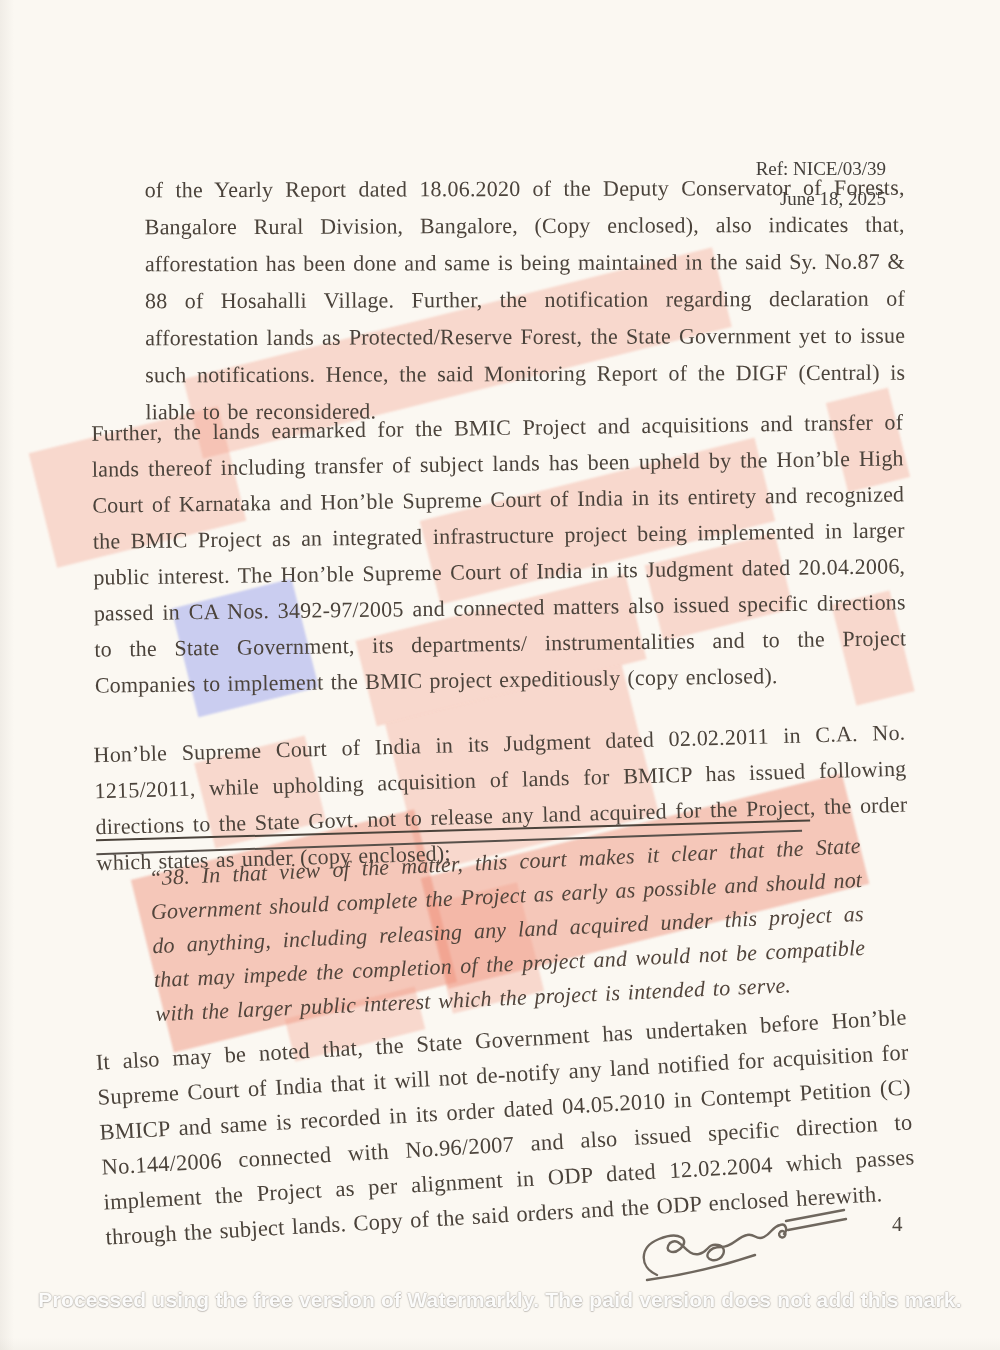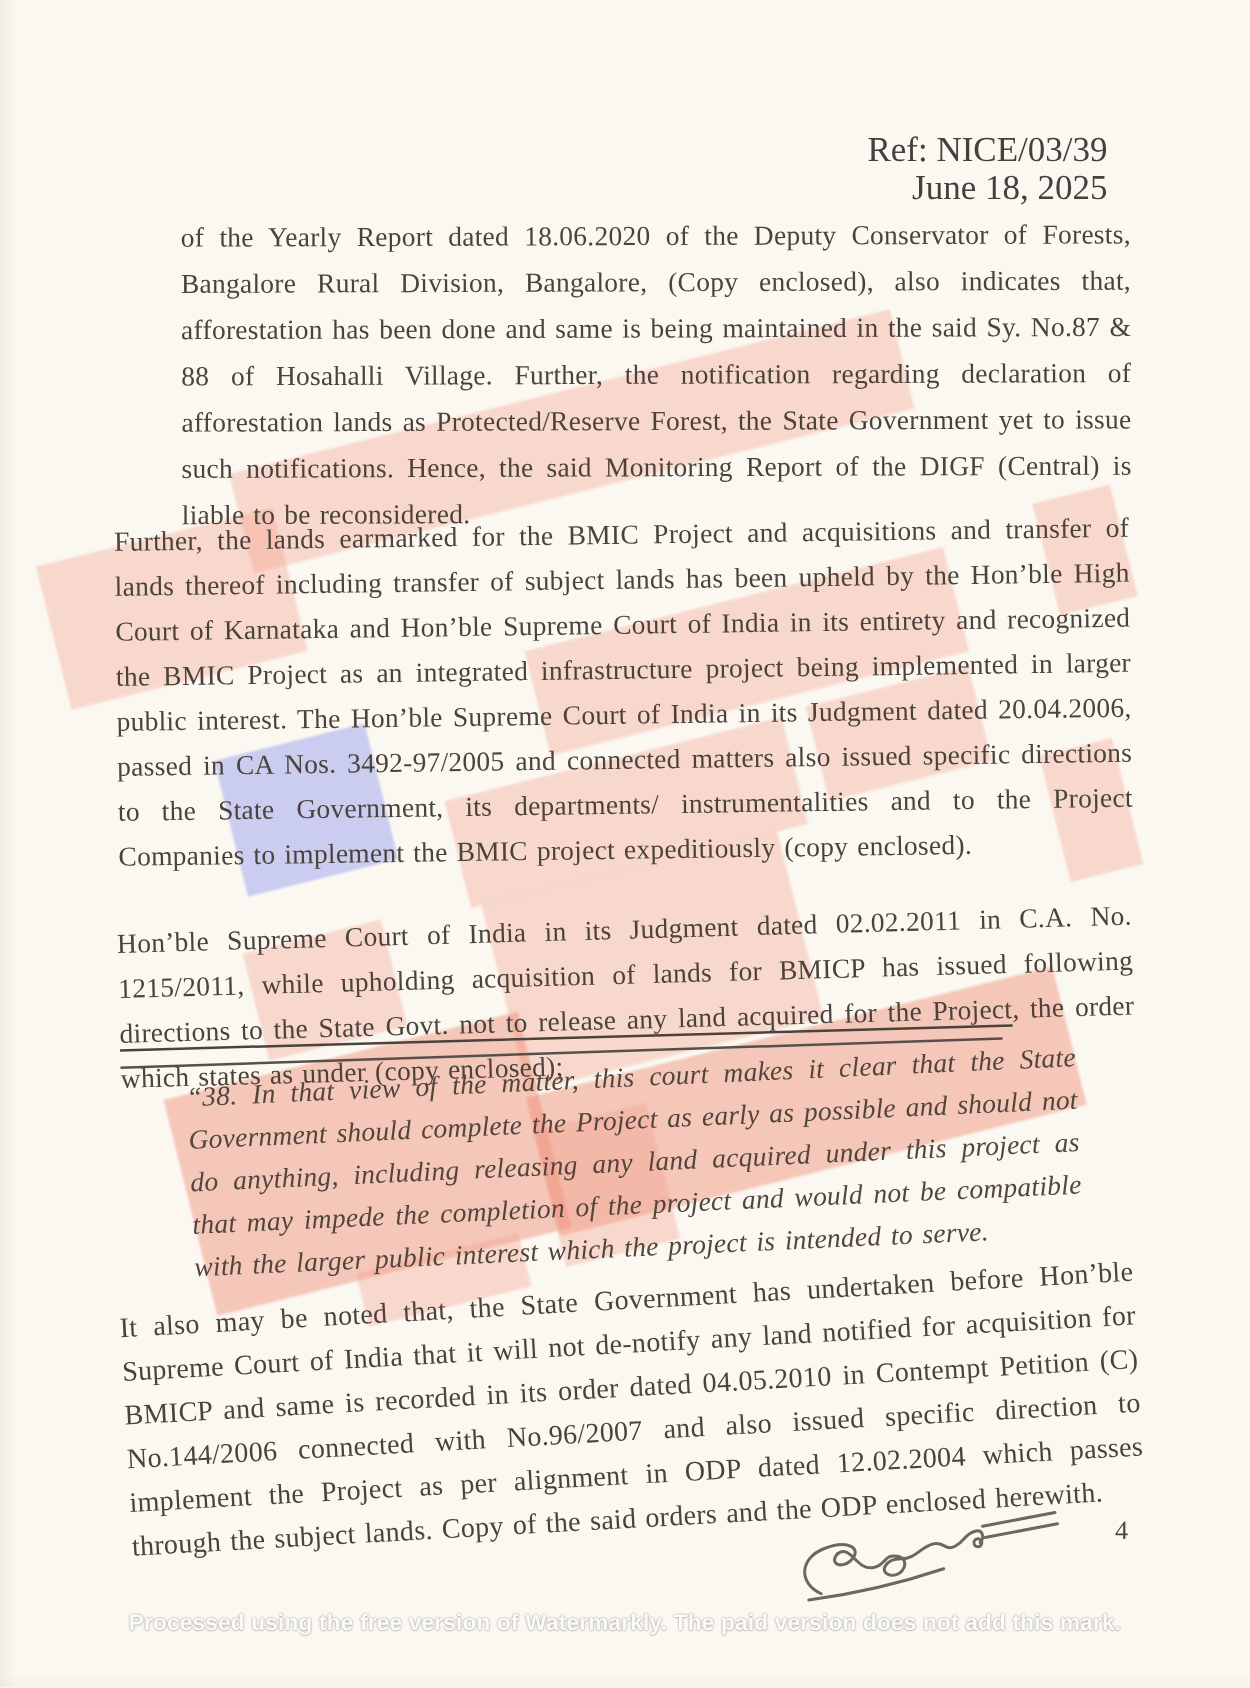--- a/index.html
+++ b/index.html
@@ -17,21 +17,21 @@
       linear-gradient(0deg, rgba(190,184,176,0.10), rgba(190,184,176,0) 12px),
       #fbf8f2;
   }
   
   .shape { position:absolute; z-index:1; transform:rotate(-14deg); filter:blur(1px); }
   .pink   { background:rgba(242,156,134,0.34); }
   .pink-d { background:rgba(236,132,108,0.42); }
   .blue   { background:rgba(128,140,238,0.40); }
 
   .txt { position:absolute; z-index:2; }
-  .hdr { font-size:28px; line-height:30px; text-align:right; color:#44403c; }
+  .hdr { font-size:19px; line-height:30px; text-align:right; color:#44403c;margin-top:48px; }
   .para {
     text-align:justify; font-size:22px; color:#4b433b;
     letter-spacing:0.2px; word-spacing:1.5px;
   }
   .p1 { left:145px; top:170px; width:760px; line-height:37px; transform:rotate(-0.2deg); }
   .p2 { left:93px;  top:410px; width:812px; line-height:36px; transform:rotate(-0.8deg); }
   .p3 { left:95px;  top:726px; width:812px; line-height:36px; transform:rotate(-1.6deg); }
   .quote {
     left:152px; top:845px; width:712px; line-height:34px;
     font-style:italic; font-size:22px; color:#52453c;
@@ -43,21 +43,21 @@
   .ul-stroke2 {
     position:absolute; left:0; top:114px; width:706px; height:2px;
     background:#57504a; transform:rotate(-0.3deg);
   }
 
   .signature-wrap { position:absolute; left:633px; top:1203px; width:215px; height:82px; z-index:2; }
   .page-number { position:absolute; left:892px; top:1212px; font-size:21px; color:#4e4840; z-index:2; }
 
   .watermark-bar {
     position:absolute; left:0; top:1288px; width:1000px; text-align:center; z-index:3;
-    font-family:"Liberation Sans", sans-serif; font-weight:bold; font-size:18px;
+    font-family:"Liberation Sans", sans-serif; font-weight:bold; font-size:21px;
     letter-spacing:0.2px;
     color:rgba(255,255,255,0.95);
     text-shadow:
       0 1px 1px rgba(140,136,130,0.45),
       0 -1px 1px rgba(160,156,150,0.30),
       1px 0 1px rgba(160,156,150,0.30),
       -1px 0 1px rgba(160,156,150,0.30);
   }
 </style>
 </head>

